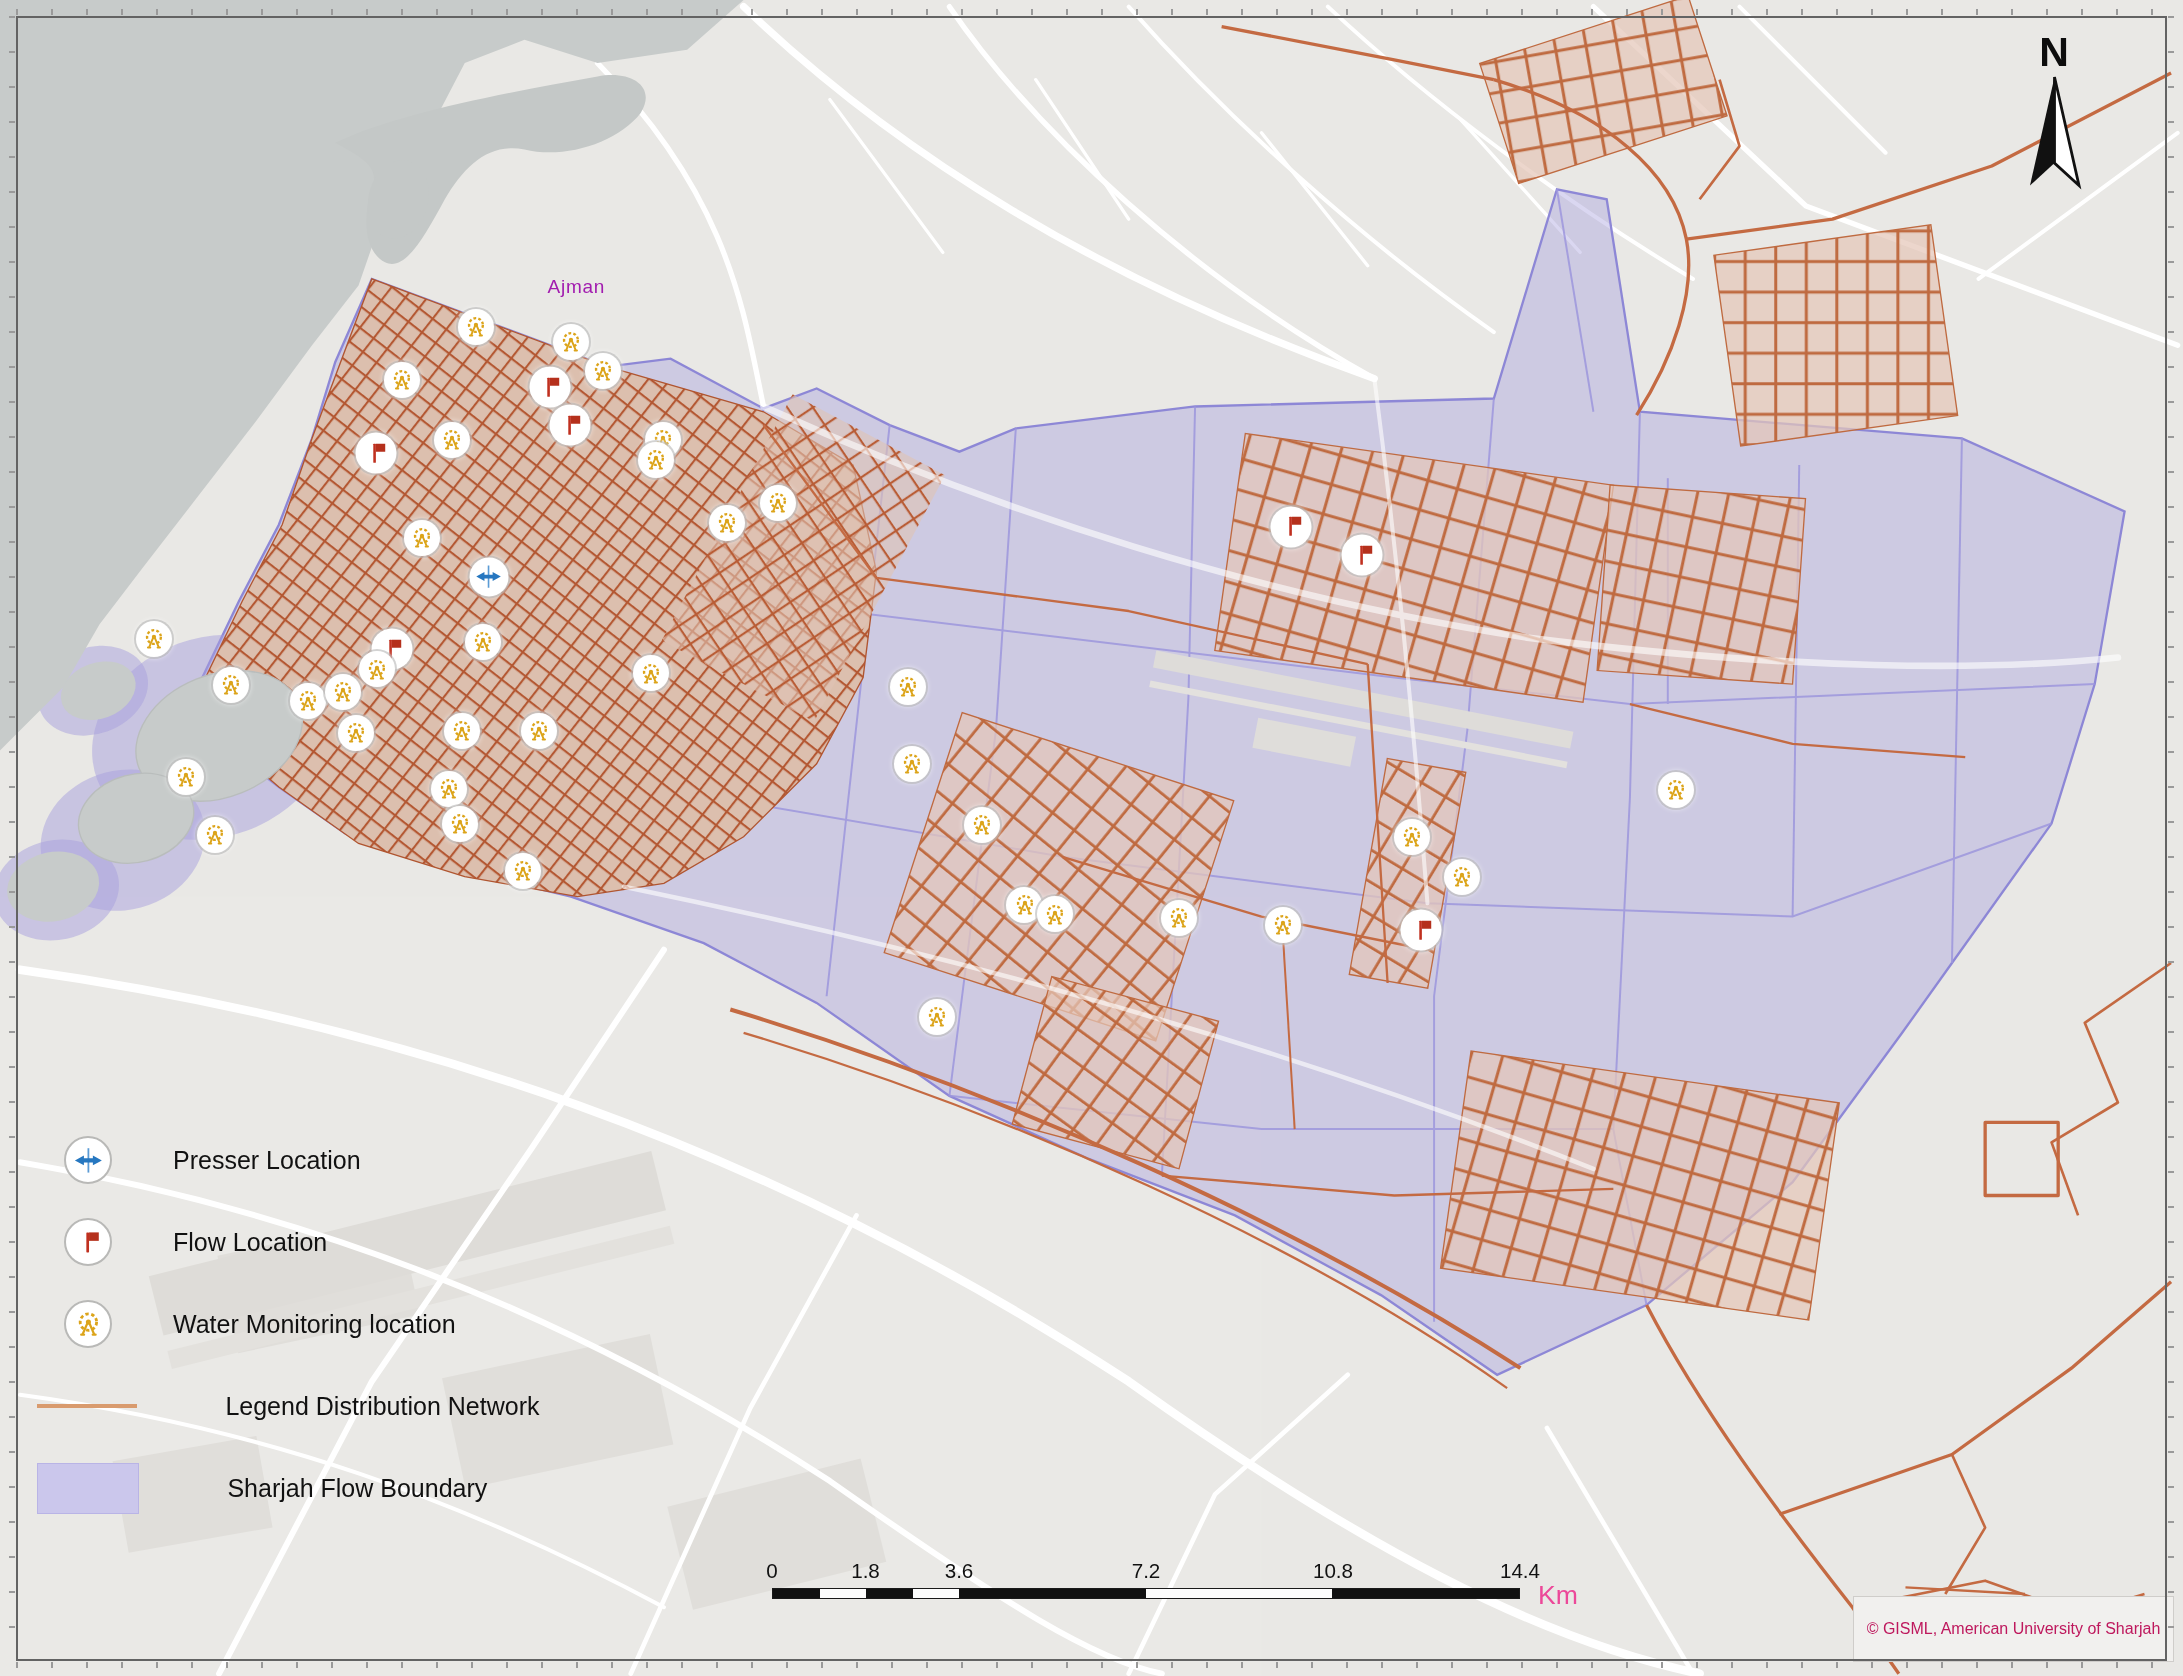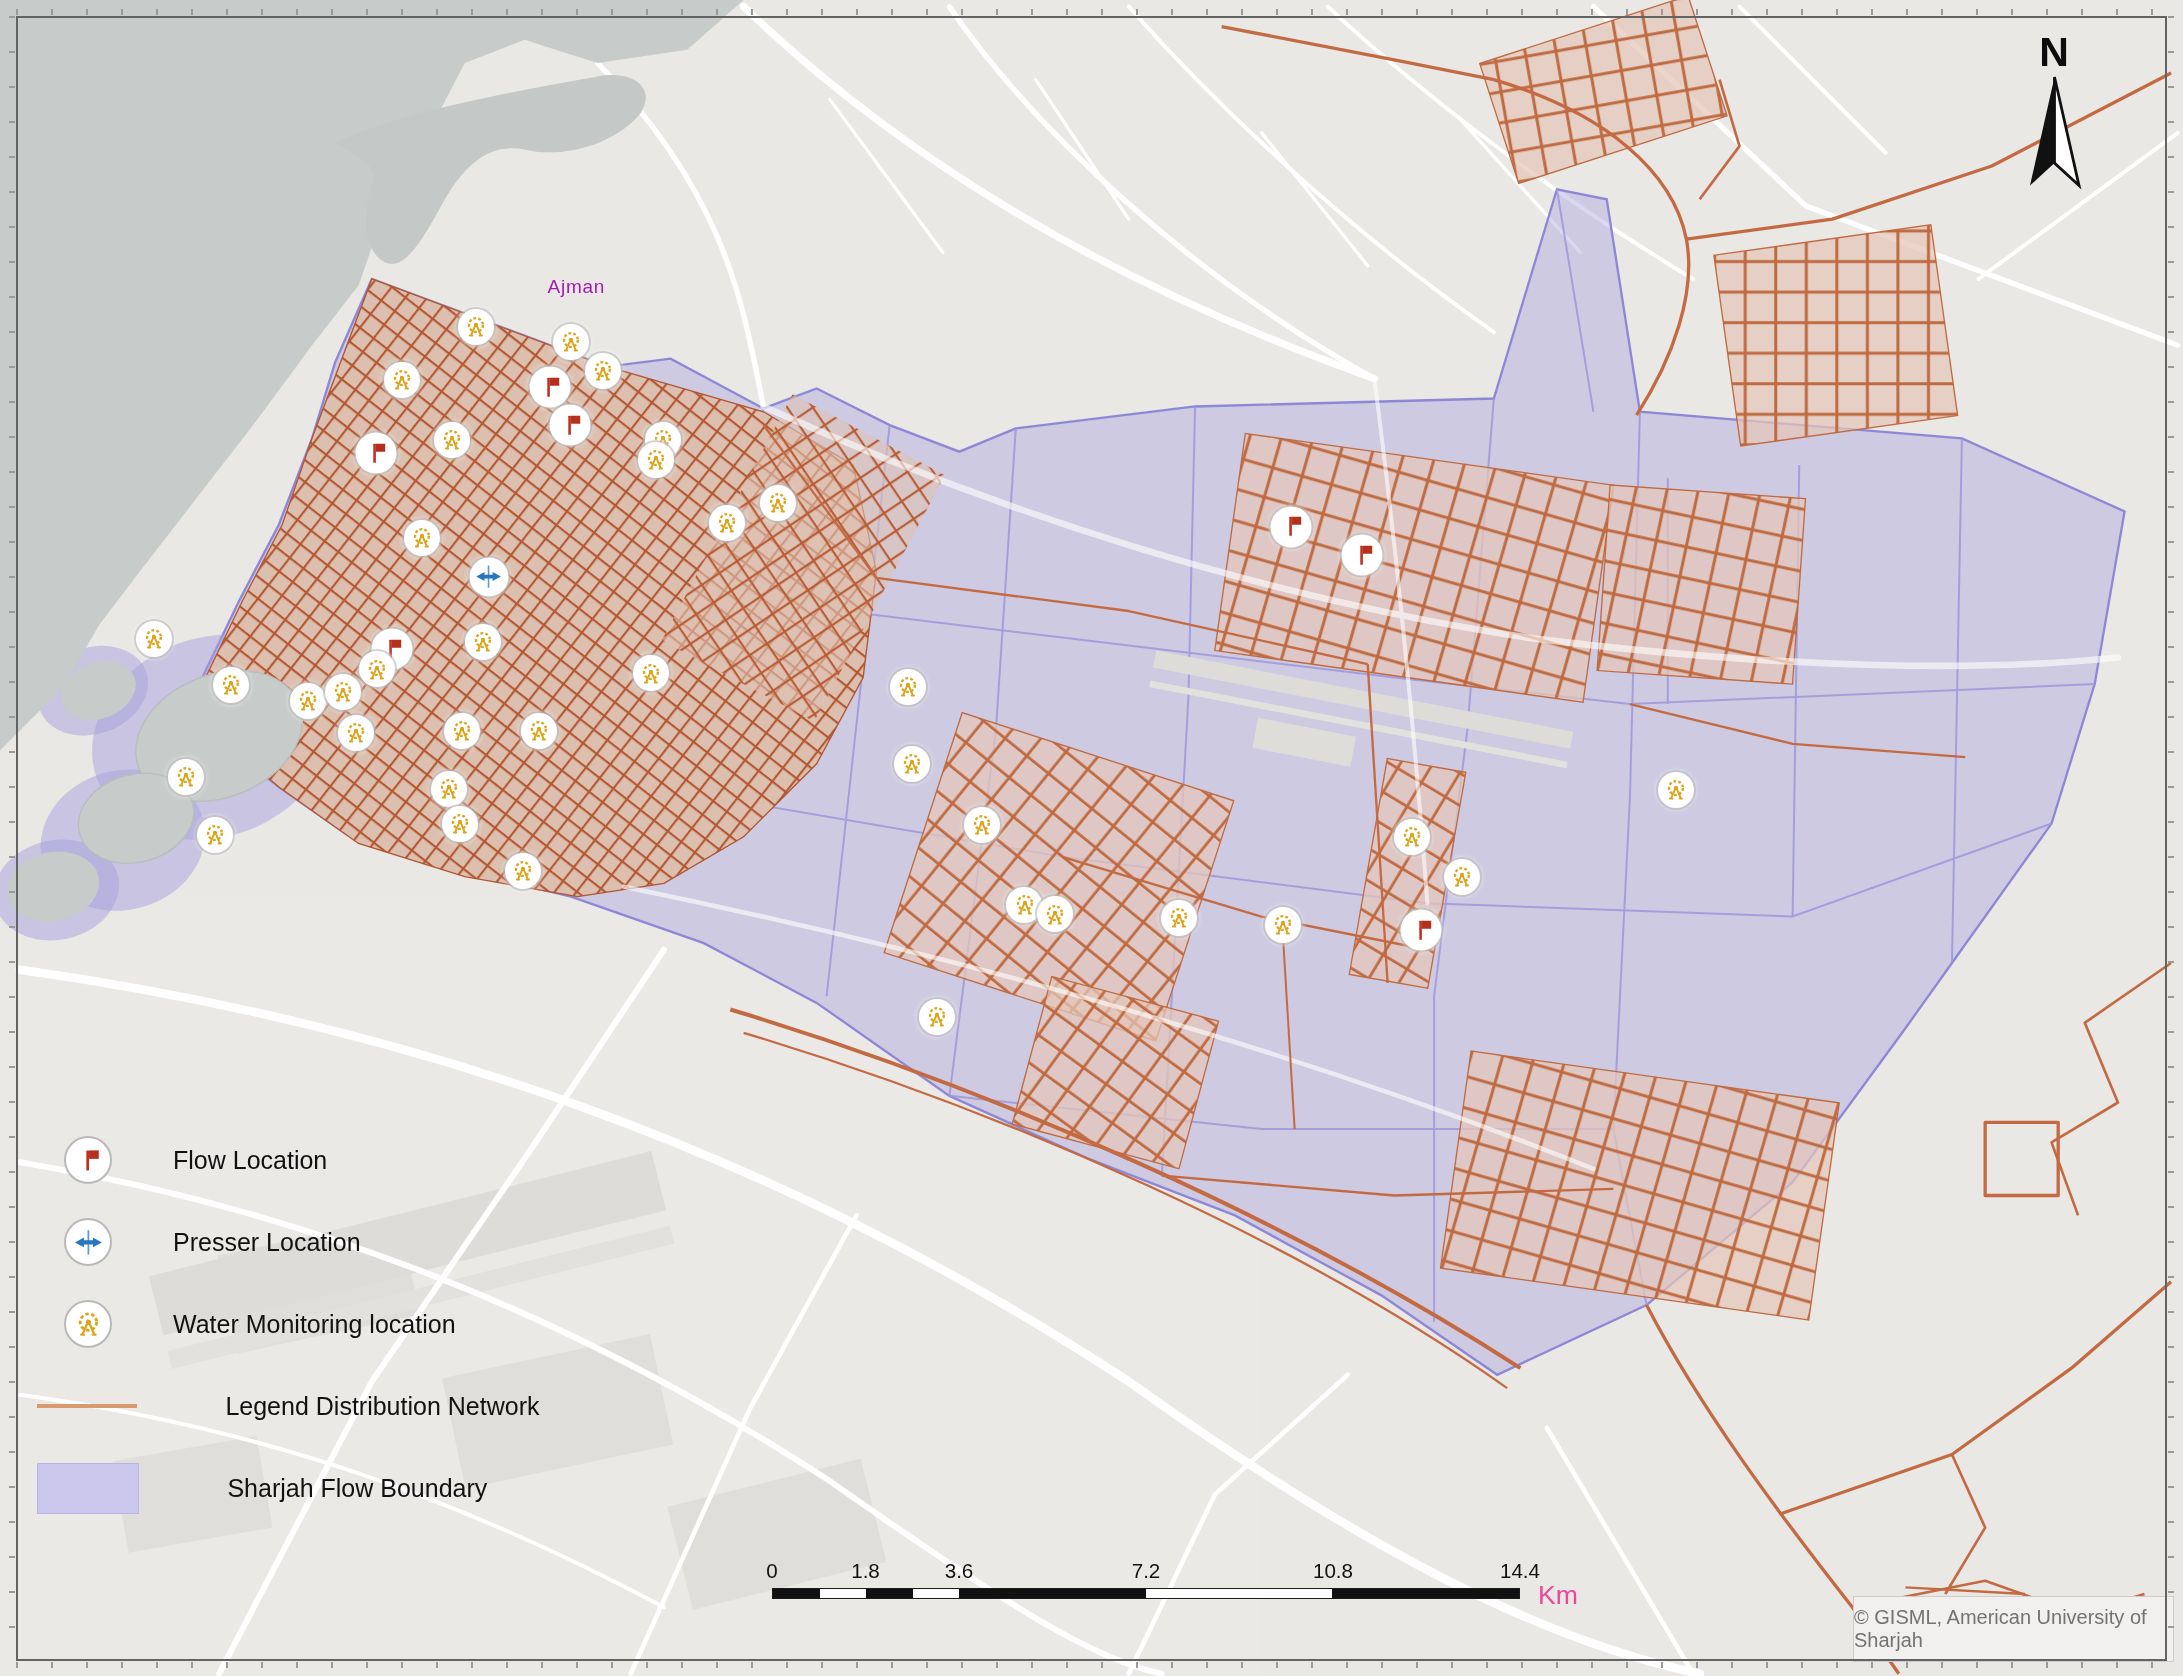--- a/index.html
+++ b/index.html
@@ -41,21 +41,21 @@
   .sb-label{position:absolute;top:0;transform:translateX(-50%);font-size:20.6px;color:#111;}
   .sb-bar{position:absolute;left:0;right:0;top:29px;height:11.3px;border:1.3px solid #1a1a1a;box-sizing:border-box;
           background:linear-gradient(to right,#111 0 6.25%,#fdfdfd 6.25% 12.5%,#111 12.5% 18.75%,#fdfdfd 18.75% 25%,#111 25% 50%,#fdfdfd 50% 75%,#111 75% 100%);}
   .sb-unit{position:absolute;right:-58px;top:21px;font-size:26.6px;color:#ec4899;}
   
   #north{position:absolute;left:2004px;top:32px;width:100px;text-align:center;z-index:30;}
   #north .n-letter{font-size:41px;font-weight:bold;color:#0d0d0d;line-height:1;}
   
   #attribution{position:absolute;left:1853px;top:1596px;width:319px;height:64px;background:#f1f0ee;
                border:1.3px solid #cfcdca;z-index:30;display:flex;align-items:center;justify-content:center;}
-  #attribution span{font-size:20px;color:#737373;}
+  #attribution span{font-size:16px;color:#be185d;}
 </style>
 </head>
 <body>
 
 <div id="viewport">
 
   <svg id="basemap" viewBox="0 0 3288 2525" preserveAspectRatio="none">
     <defs>
       <pattern id="cityhatch" width="26" height="26" patternUnits="userSpaceOnUse" patternTransform="rotate(38)">
         <rect width="26" height="26" fill="#dcbfae"></rect>
@@ -506,35 +506,35 @@
 
   <div id="label-layer">
       <div class="place-label" style="left: 26.4%; top: 17.1%;">Ajman</div>
     </div>
 
   <div id="legend">
 
     <div class="legend-row">
       <span class="legend-icon">
           <svg viewBox="0 0 24 24">
+            <path d="M11.3 2.5 h1.4 v19 h-1.4 z" fill="#5b9bd5"></path>
+            <path d="M1.5 12 L8.5 8.2 V10.4 H15.5 V8.2 L22.5 12 L15.5 15.8 V13.6 H8.5 V15.8 Z" fill="#2677c0"></path>
+          </svg>
+        </span>
+      <span class="legend-label">Presser Location</span>
+    </div>
+
+    <div class="legend-row">
+      <span class="legend-icon">
+          <svg viewBox="0 0 24 24">
             <rect x="10.4" y="4.2" width="2.1" height="15.6" rx="0.5" fill="#c0301f"></rect>
             <path d="M12.5 4.2 h7.6 v6.6 h-7.6 z" fill="#b5301c"></path>
           </svg>
         </span>
       <span class="legend-label">Flow Location</span>
-    </div>
-
-    <div class="legend-row">
-      <span class="legend-icon">
-          <svg viewBox="0 0 24 24">
-            <path d="M11.3 2.5 h1.4 v19 h-1.4 z" fill="#5b9bd5"></path>
-            <path d="M1.5 12 L8.5 8.2 V10.4 H15.5 V8.2 L22.5 12 L15.5 15.8 V13.6 H8.5 V15.8 Z" fill="#2677c0"></path>
-          </svg>
-        </span>
-      <span class="legend-label">Presser Location</span>
     </div>
 
     <div class="legend-row">
       <span class="legend-icon">
           <svg viewBox="0 0 24 24" fill="none" stroke="#dca41a">
             <circle cx="12" cy="10.2" r="6.4" stroke-width="2.2" stroke-dasharray="2.6 2"></circle>
             <circle cx="12" cy="10.2" r="2" fill="#dca41a" stroke="none"></circle>
             <path d="M10.9 11.8 L7.4 20 M13.1 11.8 L16.6 20 M8.6 20 h-2.2 M17.6 20 h-2.2" stroke-width="1.8" stroke-linecap="round"></path>
           </svg>
         </span>

